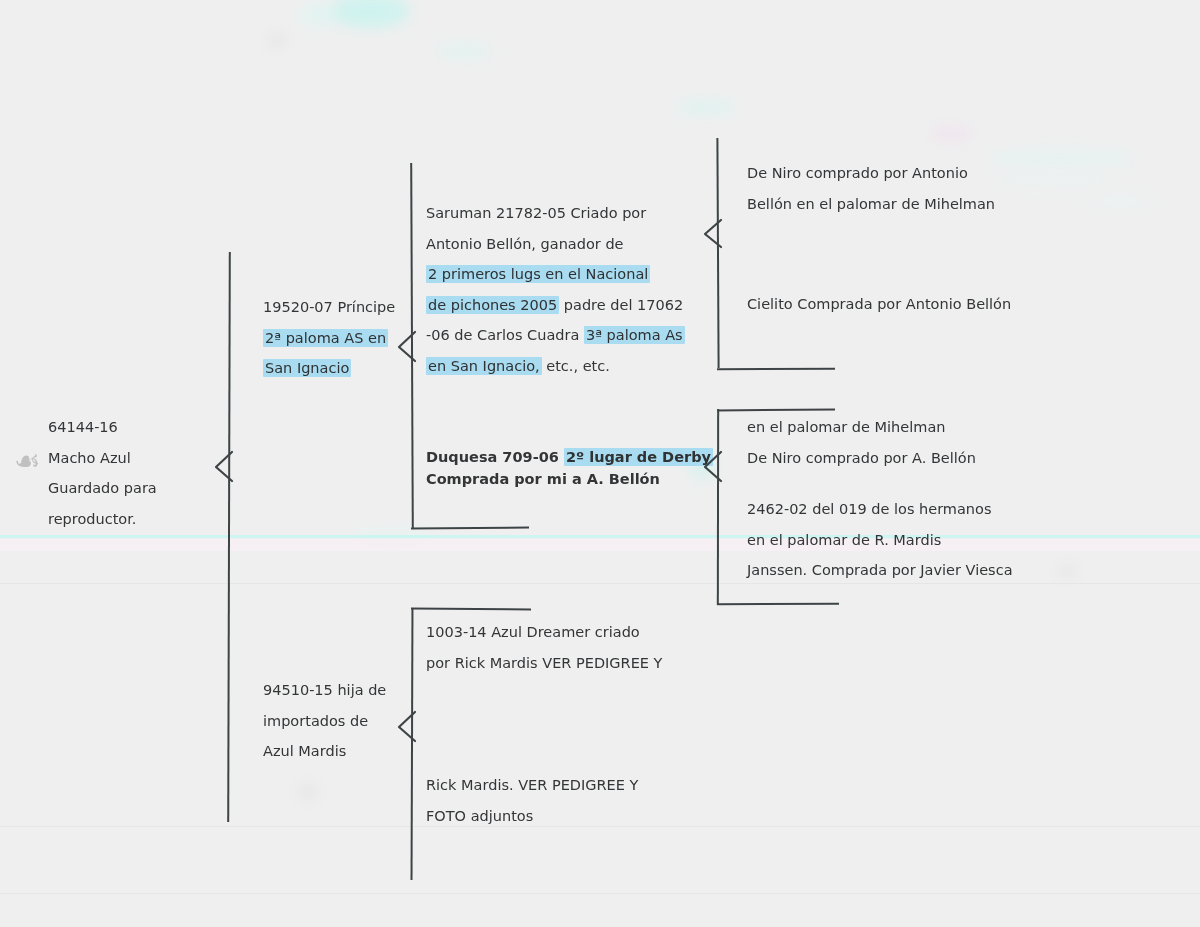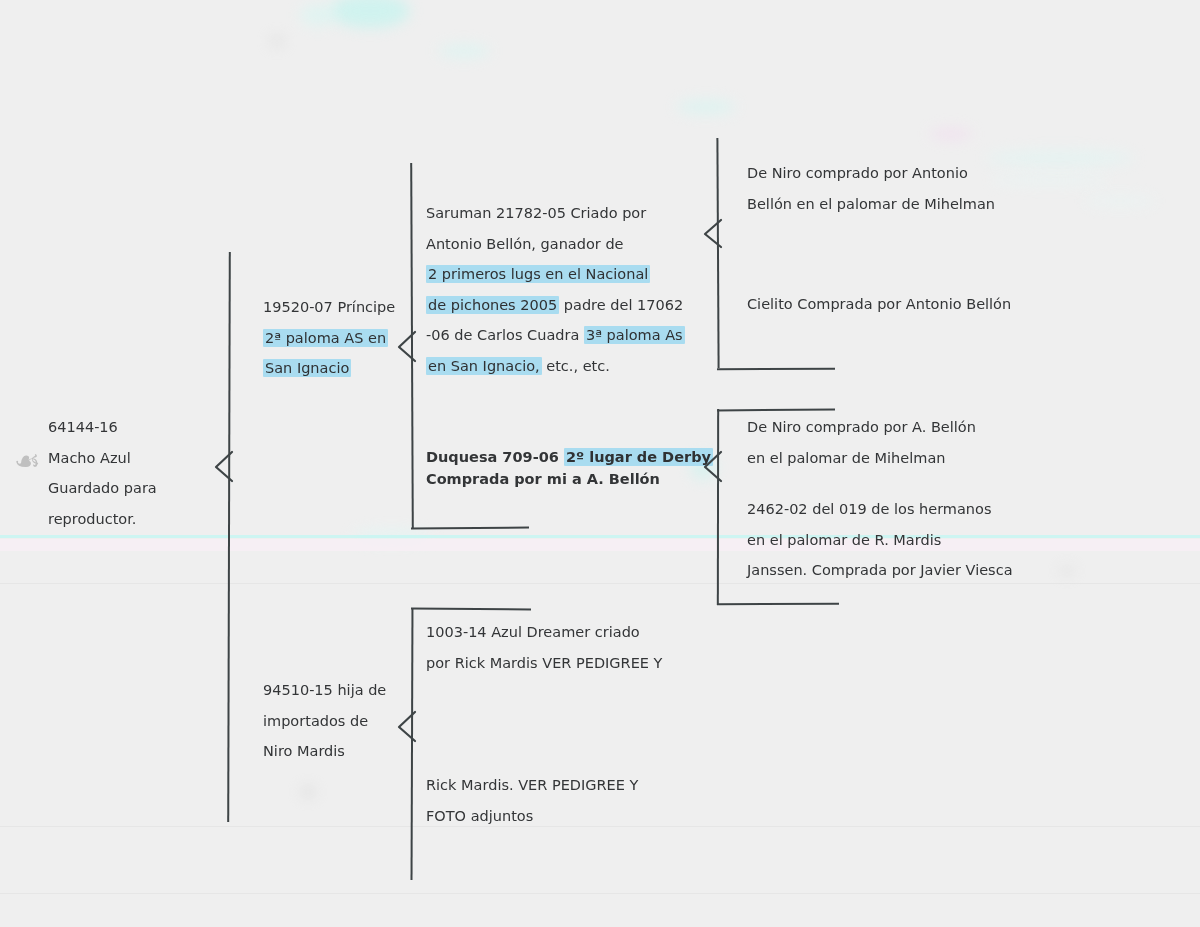--- a/index.html
+++ b/index.html
@@ -122,21 +122,21 @@
       <mark>2ª paloma AS en</mark>
     </div>
     <div class="ln">
       <mark>San Ignacio</mark>
     </div>
   </div>
 
   <div class="node" style="left:263px;top:675px;">
     <div class="ln">94510-15   hija de</div>
     <div class="ln"> importados de</div>
-    <div class="ln">Niro Mardis</div>
+    <div class="ln">Azul Mardis</div>
   </div>
 
   <div class="ink">
     <div class="vline" style="left:411px;top:163px;height:366px;transform:rotate(-.25deg);"></div>
     <div class="hline" style="left:411px;top:527px;width:118px;transform:rotate(-.4deg);"></div>
     <svg class="arrow" style="left:396px;top:330px;" width="22" height="34" viewBox="0 0 22 34">
       <path d="M19 2 L3 17 L19 31" fill="none" stroke="#3e4446" stroke-width="2.2" stroke-linecap="round" stroke-linejoin="round"></path>
     </svg>
   </div>
 
@@ -208,22 +208,22 @@
   <div class="node" style="left:747px;top:158px;">
     <div class="ln">De Niro   comprado por Antonio</div>
     <div class="ln">Bellón en el palomar de Mihelman</div>
   </div>
 
   <div class="node" style="left:747px;top:289px;">
     <div class="ln">Cielito  Comprada por Antonio Bellón</div>
   </div>
 
   <div class="node" style="left:747px;top:412px;">
+    <div class="ln">en el palomar de Mihelman</div>
     <div class="ln">De Niro comprado por A. Bellón</div>
-    <div class="ln">en el palomar de Mihelman</div>
   </div>
 
   <div class="node" style="left:747px;top:494px;">
     <div class="ln">2462-02 del 019 de los hermanos</div>
     <div class="ln">en el palomar de R. Mardis</div>
     <div class="ln">Janssen. Comprada por Javier Viesca</div>
   </div>
 
 </div>
 

